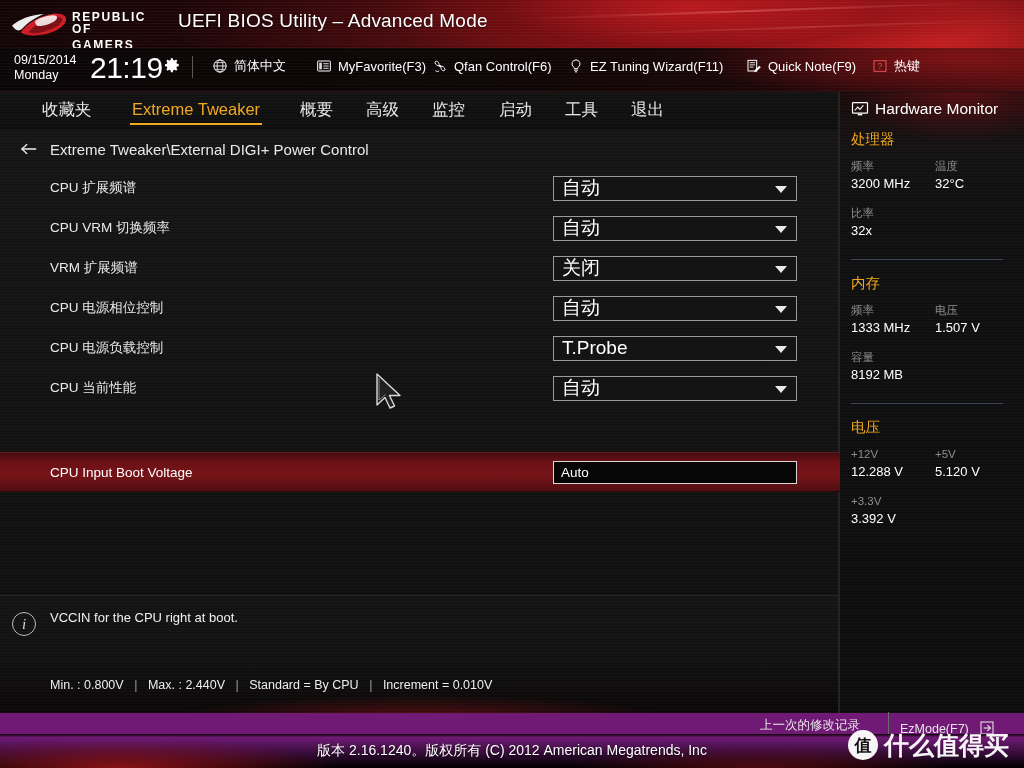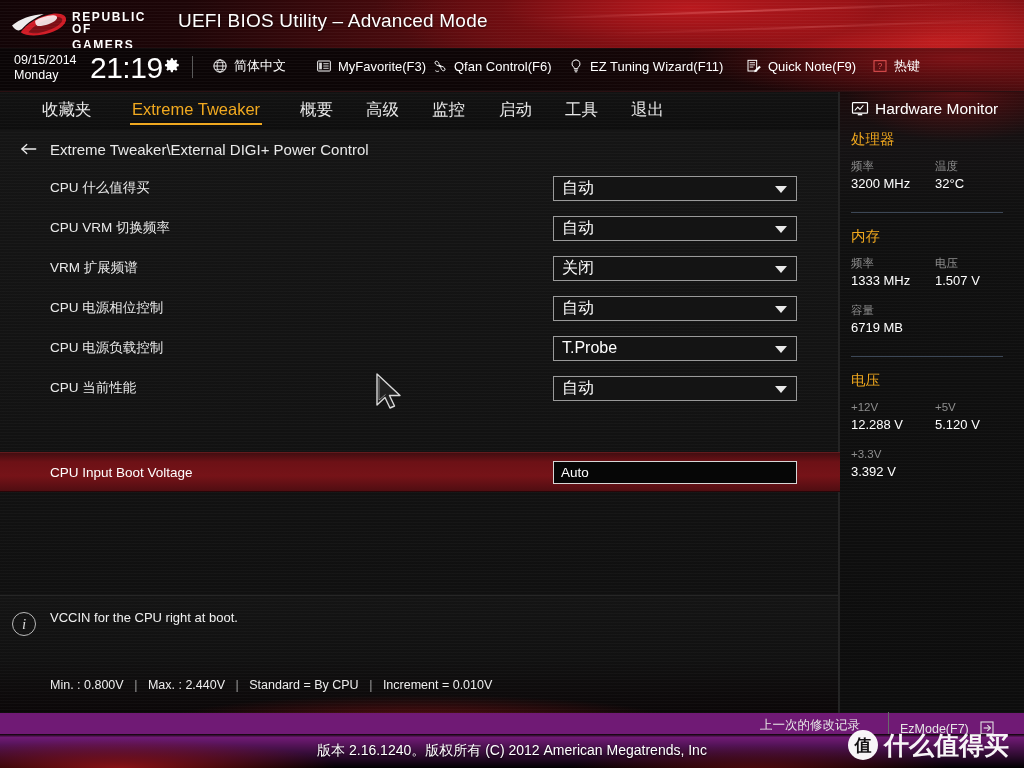--- a/index.html
+++ b/index.html
@@ -117,21 +117,21 @@
   .row-label{
     position:absolute; left:50px; font-size:13.5px; color:#e9e9e9; white-space:nowrap;
   }
   .row.selected .row-label{ color:#fff; }
 
   .dd{
     position:absolute; left:553px; width:244px; height:25px;
     border:1px solid #9a9a9a; background:#141414;
     display:flex; align-items:center; cursor:pointer;
   }
-  .dd-val{ margin-left:8px; font-size:16px; color:#fff; white-space:nowrap; }
+  .dd-val{ margin-left:8px; font-size:19px; color:#fff; white-space:nowrap; }
   .dd-arrow{ position:absolute; right:9px; top:9px; width:0;height:0;
     border-left:6px solid transparent; border-right:6px solid transparent; border-top:7px solid #e9e9e9; }
 
   .txtbox{
     position:absolute; left:553px; width:244px; height:23px;
     border:1px solid #d7d7d7; background:#060606;
     display:flex; align-items:center; cursor:text;
   }
   .txtbox .v{ margin-left:7px; font-size:13.5px; color:#fff; }
 
@@ -330,21 +330,21 @@
       <svg class="backarrow" viewBox="0 0 24 16">
         <path d="M9 2 L2.5 8 L9 14" fill="none" stroke="#ededed" stroke-width="1.7" stroke-linecap="round" stroke-linejoin="round"></path>
         <line x1="2.8" y1="8" x2="21" y2="8" stroke="#ededed" stroke-width="1.7" stroke-linecap="round"></line>
       </svg>
       <span>Extreme Tweaker\External DIGI+ Power Control</span>
     </div>
 
     <div class="rows">
 
       <div class="row">
-        <span class="row-label">CPU 什么值得买</span>
+        <span class="row-label">CPU 扩展频谱</span>
         <div class="dd">
           <span class="dd-val">自动</span>
           <span class="dd-arrow"></span>
         </div>
       </div>
 
       <div class="row">
         <span class="row-label">CPU VRM 切换频率</span>
         <div class="dd">
           <span class="dd-val">自动</span>
@@ -425,38 +425,44 @@
       <div class="hw-grid">
         <div class="hw-col">
           <div class="hw-k">频率</div>
           <div class="hw-v">3200 MHz</div>
         </div>
         <div class="hw-col">
           <div class="hw-k">温度</div>
           <div class="hw-v">32°C</div>
         </div>
       </div>
+      <div class="hw-grid">
+        <div class="hw-col">
+          <div class="hw-k">比率</div>
+          <div class="hw-v">32x</div>
+        </div>
+      </div>
 
       <div class="hw-hr"></div>
 
       <div class="hw-sec">内存</div>
       <div class="hw-grid">
         <div class="hw-col">
           <div class="hw-k">频率</div>
           <div class="hw-v">1333 MHz</div>
         </div>
         <div class="hw-col">
           <div class="hw-k">电压</div>
           <div class="hw-v">1.507 V</div>
         </div>
       </div>
       <div class="hw-grid">
         <div class="hw-col">
           <div class="hw-k">容量</div>
-          <div class="hw-v">6719 MB</div>
+          <div class="hw-v">8192 MB</div>
         </div>
       </div>
 
       <div class="hw-hr"></div>
 
       <div class="hw-sec">电压</div>
       <div class="hw-grid">
         <div class="hw-col">
           <div class="hw-k">+12V</div>
           <div class="hw-v">12.288 V</div>

